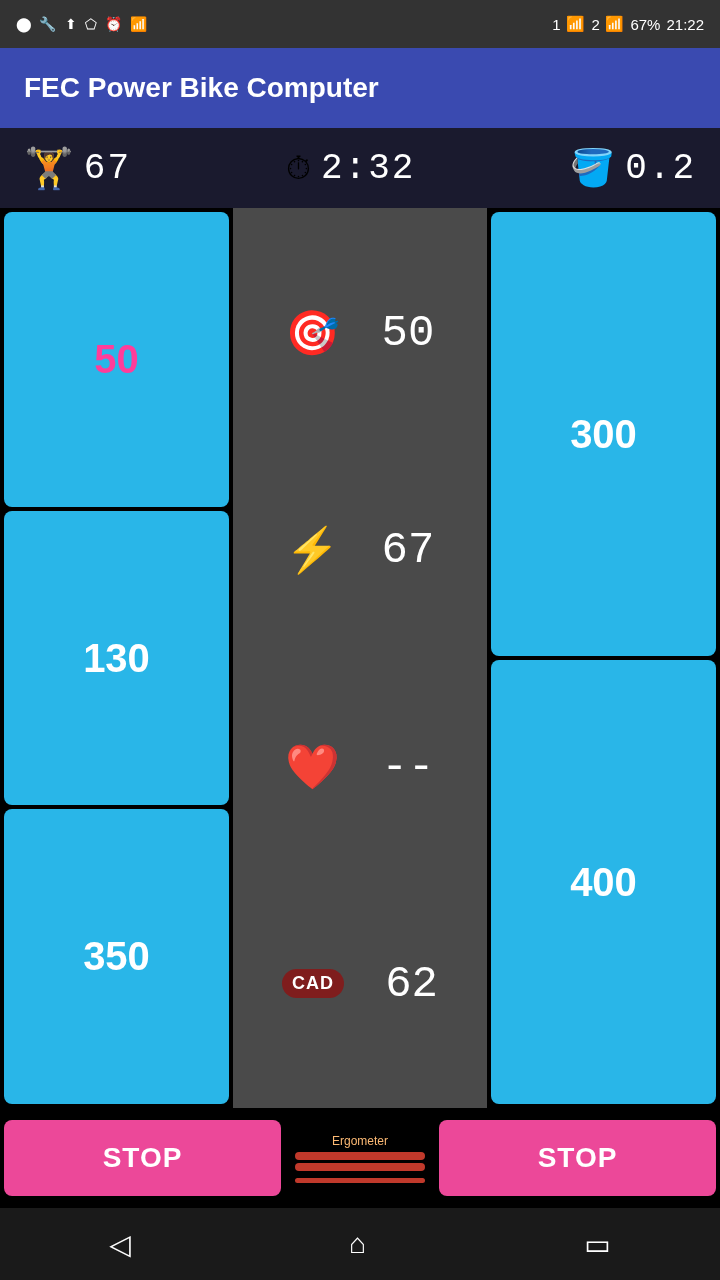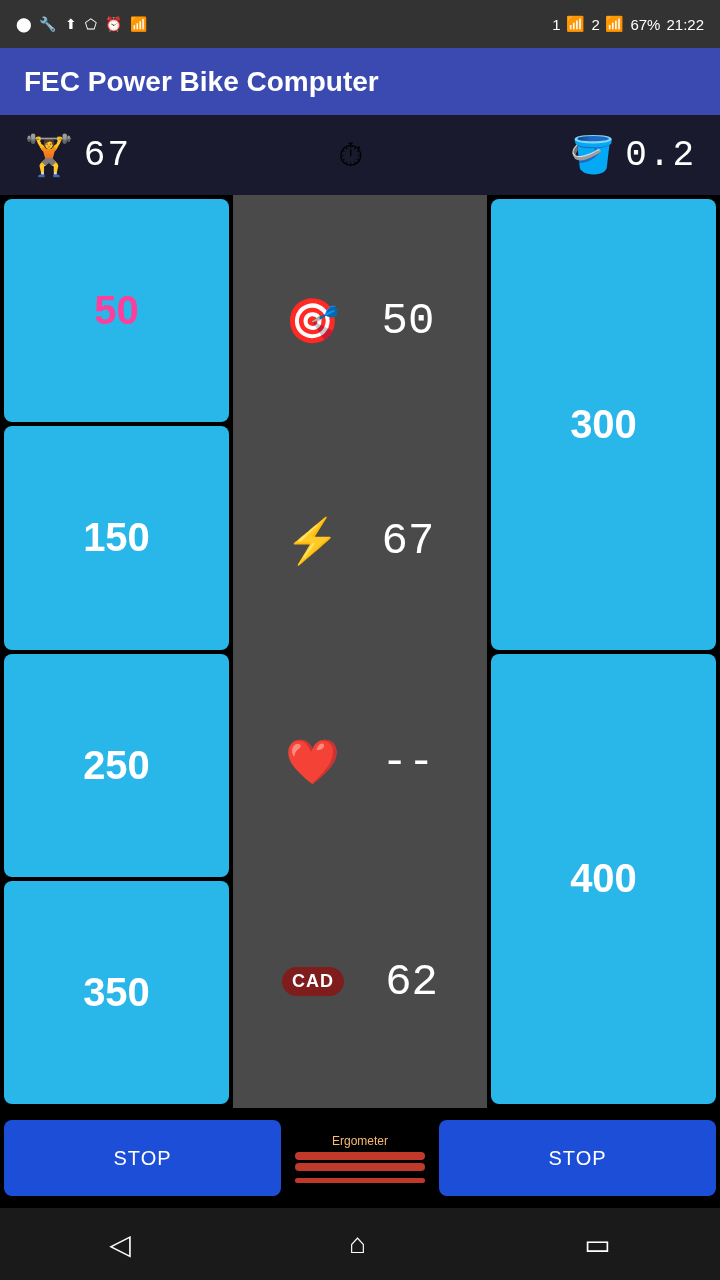--- a/index.html
+++ b/index.html
@@ -23,21 +23,21 @@
       padding: 0 16px;
       color: white;
       font-size: 14px;
     }
     .status-left { display: flex; align-items: center; gap: 8px; }
     .status-right { display: flex; align-items: center; gap: 6px; font-size: 15px; }
 
     
     #app-bar {
       background: #3a4ab0;
-      height: 67px;
+      height: 80px;
       display: flex;
       align-items: center;
       padding: 8px 24px;
     }
     #app-title {
       color: white;
       font-size: 28px;
       font-weight: bold;
     }
 
@@ -149,26 +149,26 @@
       height: 100px;
       display: flex;
       align-items: center;
       justify-content: space-between;
       padding: 0 4px;
       gap: 4px;
     }
     .action-btn {
       flex: 1;
       height: 76px;
-      background: #1d4ed8;
+      background: #ec4899;
       border: none;
       border-radius: 8px;
       color: white;
-      font-size: 20px;
-      font-weight: normal;
+      font-size: 28px;
+      font-weight: bold;
       cursor: pointer;
       letter-spacing: 1px;
     }
 
     
     .ergometer-section {
       flex: 0 0 150px;
       display: flex;
       flex-direction: column;
       align-items: center;
@@ -232,38 +232,36 @@
   <span id="app-title">FEC Power Bike Computer</span>
 </div>
 
 <div id="metrics-bar">
   <div class="metric-group">
     <span class="metric-icon" style="color:#d63ea0; font-size:40px;">🏋</span>
     <span class="metric-value">67</span>
   </div>
   <div class="metric-group">
     <span class="metric-icon" style="font-size:32px;">⏱</span>
+    <span class="metric-value">2:32</span>
   </div>
   <div class="metric-group">
     <span class="metric-icon">🪣</span>
     <span class="metric-value">0.2</span>
   </div>
 </div>
 
 <div id="main-content">
 
   <div class="left-col">
     <button class="power-btn">
       <span style="color:#ff3d9a;">50</span>
     </button>
     <button class="power-btn">
-      <span>150</span>
-    </button>
-    <button class="power-btn">
-      <span>250</span>
+      <span>130</span>
     </button>
     <button class="power-btn">
       <span>350</span>
     </button>
   </div>
 
   <div class="center-col">
     <div class="center-metric">
       <span class="center-icon">🎯</span>
       <span class="center-value">50</span>

